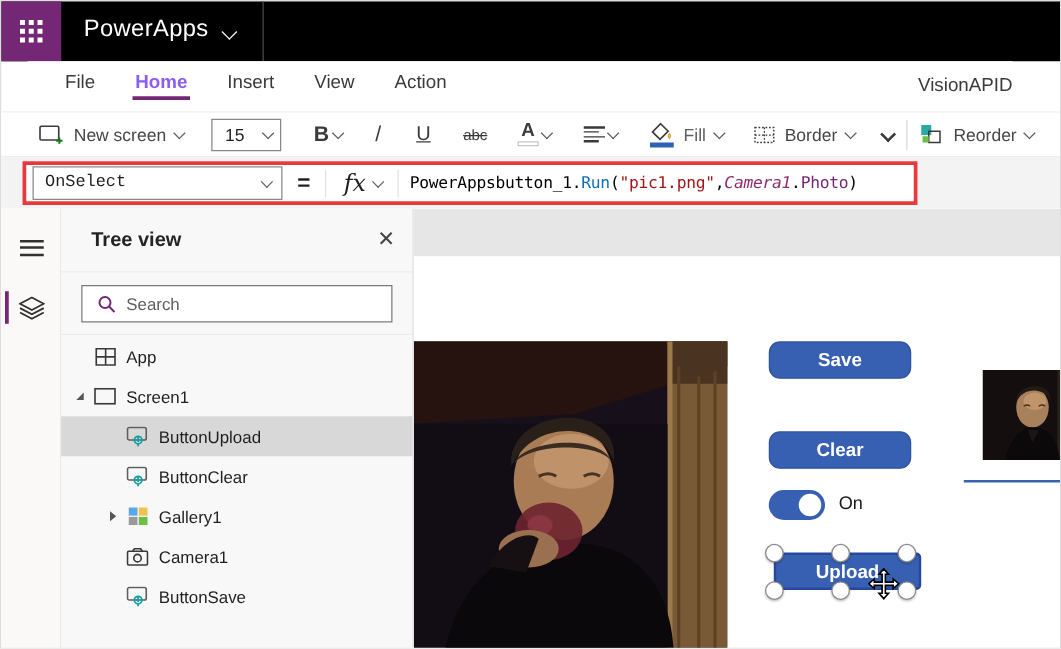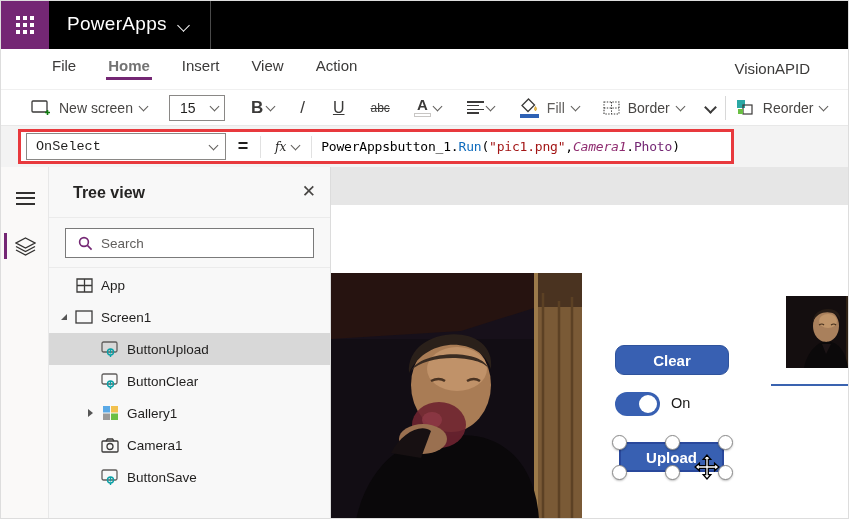--- a/index.html
+++ b/index.html
@@ -12,21 +12,21 @@
   .waffle-grid { display:grid; grid-template-columns:repeat(3,4px); grid-template-rows:repeat(3,4px); gap:3px; }
   .waffle-grid span { background:#fff; width:4px; height:4px; }
   .app-title { position:absolute; left:66px; top:12px; color:#fff; font-size:19px; letter-spacing:0.3px; }
   .topbar-chev { position:absolute; left:178px; top:20px; width:9px; height:9px; border-right:1.6px solid #fff; border-bottom:1.6px solid #fff; transform:rotate(45deg); }
   .topbar-divider { position:absolute; left:209px; top:0; width:1px; height:48px; background:#4a4a4a; }
 
   
   .menubar { position:absolute; left:0; top:48px; width:788px; height:40px; background:#fff; display:flex; align-items:flex-start;margin-left:21px; }
   .menubar-items { display:flex; gap:28px; padding-left:28px; align-items:center; }
   .menu-item { font-size:15px; color:#3b3a39; cursor:pointer; padding:8px 2px 6px 2px; }
-  .menu-item.active { font-weight:bold; color:#737373; border-bottom:3px solid #742774; padding-bottom:3px; }
+  .menu-item.active { font-weight:bold; color:#8b5cf6; border-bottom:3px solid #742774; padding-bottom:3px; }
   .menubar-right { position:absolute; right:0; top:11px; font-size:15px; color:#3b3a39; white-space:nowrap; }
 
   
   .toolbar { position:absolute; left:0; top:88px; width:849px; height:37px; background:#fff; border-top:1px solid #f0f0f0; border-bottom:1px solid #e8e8e8; display:flex; align-items:center; color:#3b3a39; }
   .tb-group { display:flex; align-items:center; cursor:pointer; }
   .chev { width:7px; height:7px; border-right:1.4px solid #605e5c; border-bottom:1.4px solid #605e5c; transform:rotate(45deg); margin:-3px 0 0 7px; flex:none; }
   .chev.big { width:9px; height:9px; border-width:2.4px; border-color:#3b3a39; }
   .tb-label { font-size:14px; color:#484644; }
   .fontsize-box { width:56px; height:26px; border:1px solid #8a8886; background:#fff; display:flex; align-items:center; padding:0 6px 0 10px; justify-content:space-between; cursor:pointer; }
   .fontsize-box .tb-label { font-size:14px; color:#201f1e; }
@@ -39,21 +39,21 @@
   .align-ic span { display:block; height:1.6px; background:#3b3a39; margin:2.2px 0; }
 
   
   .formula-row { position:absolute; left:0; top:125px; width:849px; height:41px; background:#f3f3f3; }
   .formula-red { position:absolute; left:17px; top:3px; width:716px; height:35px; background:#fff; border:3px solid #e8393d; display:flex; align-items:center; }
   .prop-combo { width:200px; height:27px; border:1px solid #8a8886; background:#fff; margin-left:5px; display:flex; align-items:center; justify-content:space-between; padding:0 8px 0 9px; cursor:pointer; flex:none;font-family:Liberation Mono, monospace; }
   .prop-combo .lbl { font-size:13.5px; color:#201f1e; }
   .equals { width:34px; text-align:center; font-size:18px; font-weight:bold; color:#201f1e; flex:none; }
   .fdiv { width:1px; height:22px; background:#e1e1e1; flex:none; }
   .fx-btn { display:flex; align-items:center; padding:0 12px 0 14px; cursor:pointer; flex:none; }
-  .fx-lbl { font-family:"DejaVu Serif", serif; font-style:italic; font-size:12px; color:#201f1e; }
+  .fx-lbl { font-family:"DejaVu Serif", serif; font-style:italic; font-size:19px; color:#201f1e; }
   .formula-text { font-family:"DejaVu Sans Mono", monospace; font-size:13px; white-space:pre; padding-left:9px; overflow:hidden; letter-spacing:-0.2px; }
 
   
   .rail { position:absolute; left:0; top:166px; width:48px; height:353px; background:#faf9f8; border-right:1px solid #e8e8e8; }
   .hamburger { position:absolute; left:15px; top:21px; width:19px; cursor:pointer; }
   .hamburger span { display:block; height:2px; background:#323130; margin:3.5px 0; }
   .rail-item { position:absolute; left:0; top:62px; width:48px; height:34px; display:flex; align-items:center; justify-content:center; cursor:pointer; }
   .rail-indicator { position:absolute; left:3px; top:4px; width:3px; height:26px; background:#742774; }
 
   .tree-panel { position:absolute; left:48px; top:166px; width:282px; height:353px; background:#f8f8f8; border-right:1px solid #dcdcdc; }
@@ -79,21 +79,21 @@
   
   .canvas { position:absolute; left:330px; top:166px; width:519px; height:353px; background:#fff; overflow:hidden; }
   .canvas-strip { position:absolute; left:0; top:0; width:519px; height:38px; background:#e6e6e6; }
   .camera-img { position:absolute; left:0; top:106px; width:251px; height:247px; }
   .pa-btn { position:absolute; width:114px; height:30px; background:#3860b2; border-radius:9px; color:#fff; font-size:15px; font-weight:bold; display:flex; align-items:center; justify-content:center; cursor:pointer; border:1px solid #2f539c; }
   .btn-save { left:284px; top:106px; }
   .btn-clear { left:284px; top:178px; }
   .toggle { position:absolute; left:284px; top:225px; width:45px; height:24px; background:#3860b2; border-radius:12px; cursor:pointer; }
   .toggle .knob { position:absolute; right:3px; top:3px; width:18px; height:18px; background:#fff; border-radius:50%; }
   .toggle-lbl { position:absolute; left:340px; top:228px; font-size:14.5px; color:#1b1a19; }
-  .btn-upload { left:288px; top:275px; width:105px; border-radius:4px; border:2px solid #29489c; }
+  .btn-upload { left:288px; top:275px; width:118px; border-radius:4px; border:2px solid #29489c; }
   .handle { position:absolute; width:15px; height:15px; background:#fff; border:1px solid #8a8a8a; border-radius:50%; box-shadow:0 1px 2px rgba(0,0,0,0.25); cursor:pointer; }
   .move-cursor { position:absolute; left:363px; top:287px; }
   .thumb-img { position:absolute; left:455px; top:129px; width:70px; height:72px; }
   .gallery-line { position:absolute; left:440px; top:217px; width:90px; height:2px; background:#3a63b0; }
 </style>
 </head>
 <body>
 
 <div id="app">
 
@@ -349,20 +349,23 @@
       <path d="M78 100 C74 52 166 46 160 96 C150 64 96 62 78 100 Z" fill="#2a201a"></path>
       <path d="M80 98 C88 78 150 74 158 96 C150 82 95 80 80 98 Z" fill="#3a2c22"></path>
       <path d="M100 108 q8 -4 14 0 M136 108 q7 -4 13 0" stroke="#4a3322" stroke-width="2.5" fill="none"></path>
       <ellipse cx="108" cy="152" rx="27" ry="23" fill="#6e2430" opacity="0.9"></ellipse>
       <ellipse cx="101" cy="147" rx="10" ry="8" fill="#8e3a46" opacity="0.8"></ellipse>
       <ellipse cx="94" cy="164" rx="23" ry="15" fill="#96male" opacity="0"></ellipse>
       <ellipse cx="92" cy="166" rx="24" ry="15" fill="#9a7050"></ellipse>
       <path d="M60 180 C70 160 90 150 100 158 L90 185 Z" fill="#171012"></path>
     </svg>
 
+    <div class="pa-btn btn-save">
+        <span>Save</span>
+      </div>
     <div class="pa-btn btn-clear">
         <span>Clear</span>
       </div>
 
     <div class="toggle">
         <div class="knob"></div>
       </div>
     <div class="toggle-lbl">On</div>
 
     <div class="pa-btn btn-upload">

